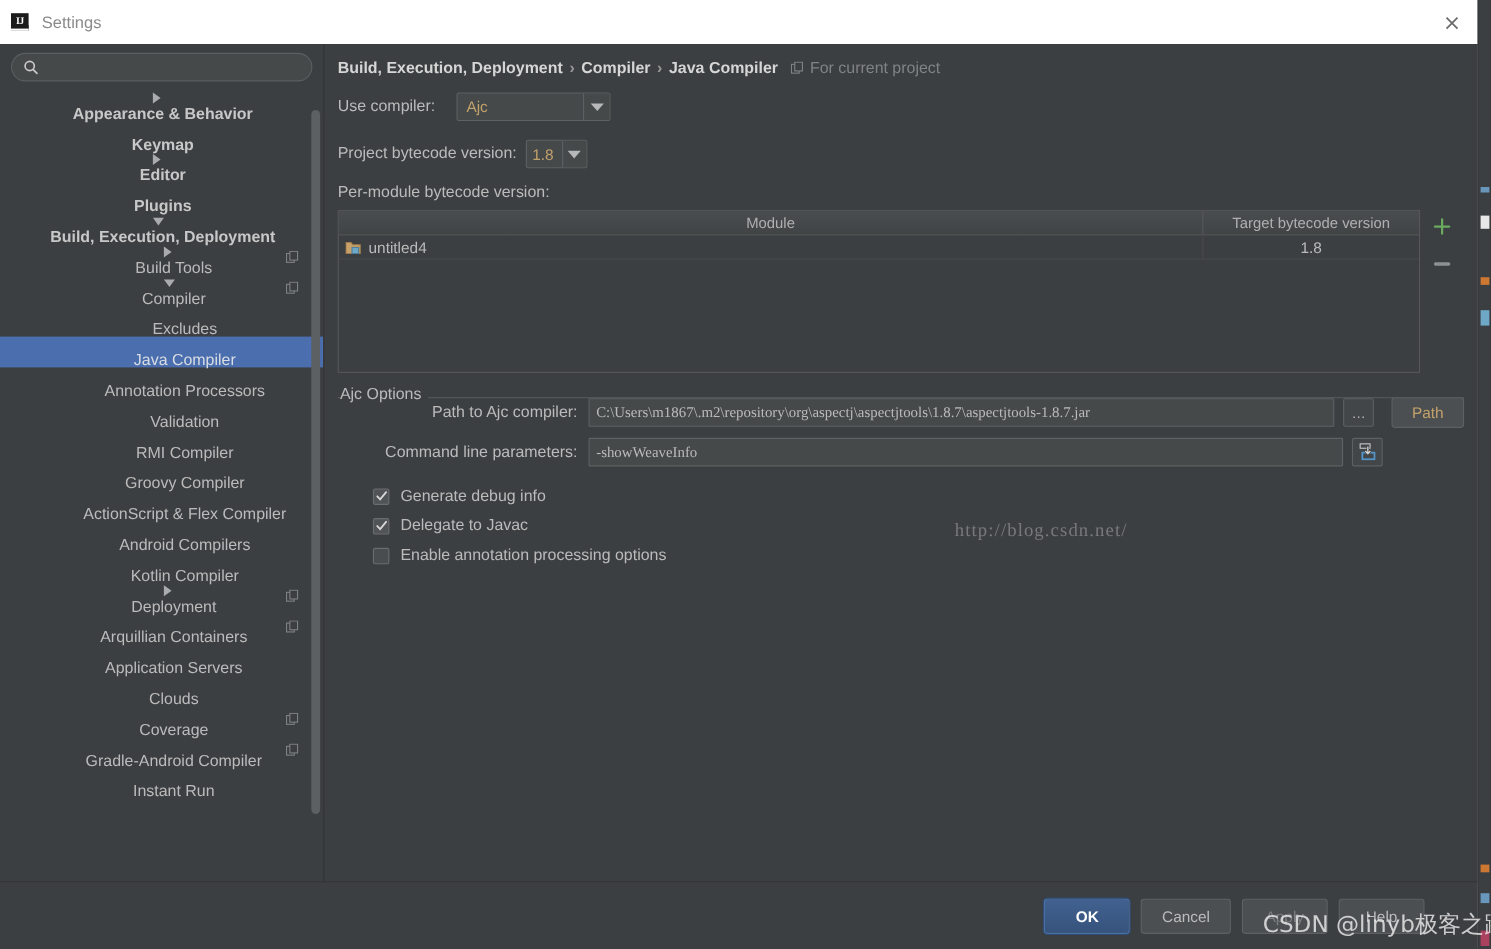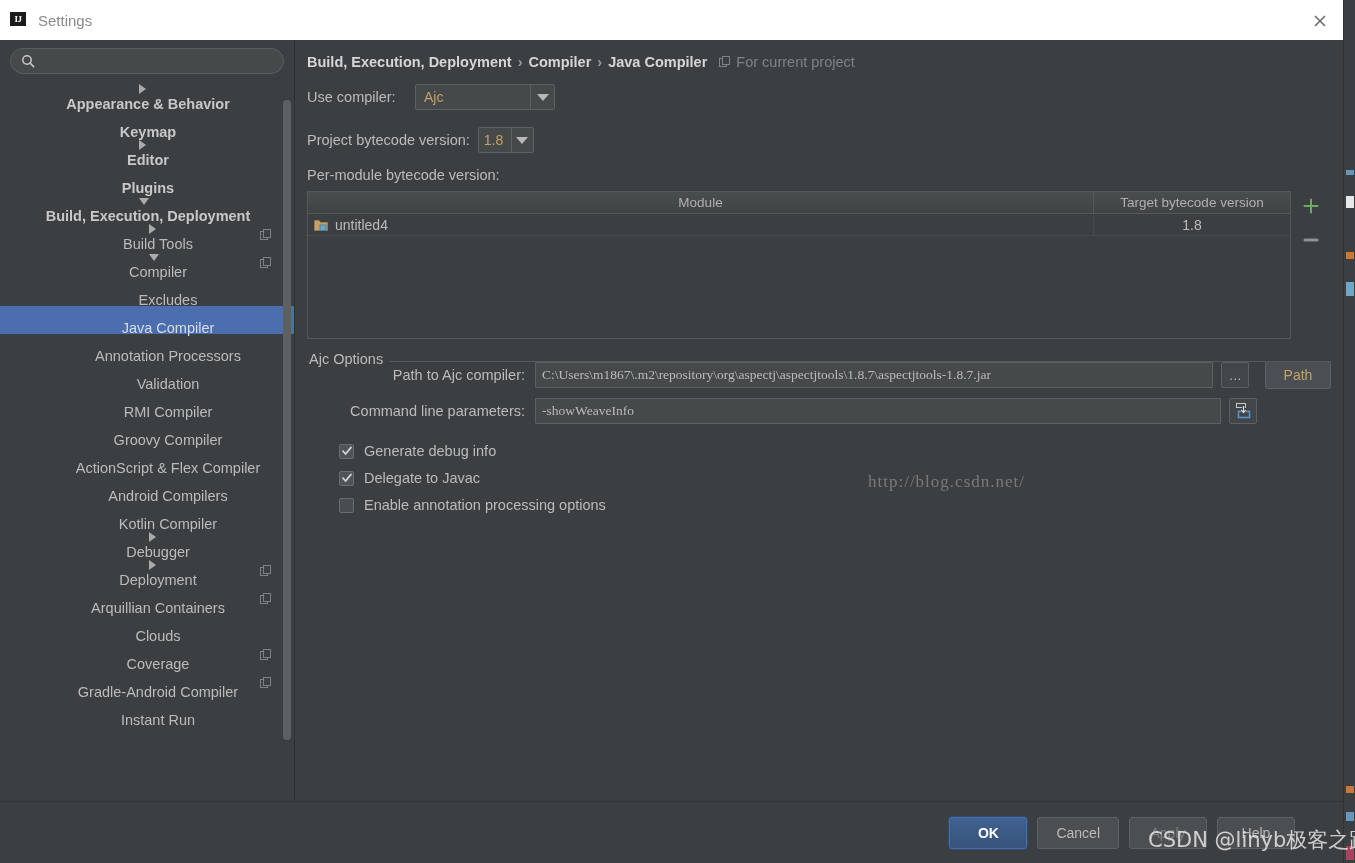--- a/index.html
+++ b/index.html
@@ -567,39 +567,37 @@
               <span>Android Compilers</span>
             </div>
             <div class="tree-item lvl2">
               <span class="arrow spacer"></span>
               <span>Kotlin Compiler</span>
             </div>
             <div class="tree-item lvl1">
               <span class="arrow">
                 <i class="tri-right"></i>
               </span>
-              <span>Debugger</span>
-            </div>
-            <div class="tree-item lvl1">
-              <span class="arrow">
-                <i class="tri-right"></i>
-              </span>
               <span>Deployment</span>
               <span class="copy-ic"><svg width="12" height="12" viewBox="0 0 12 12">
                   <rect x="0.5" y="2.5" width="7" height="8" fill="none" stroke="#8a8d90"></rect>
                   <rect x="3.5" y="0.5" width="7" height="8" fill="#3c3f41" stroke="#8a8d90"></rect>
                 </svg></span>
             </div>
             <div class="tree-item lvl1">
               <span class="arrow spacer"></span>
               <span>Arquillian Containers</span>
               <span class="copy-ic"><svg width="12" height="12" viewBox="0 0 12 12">
                   <rect x="0.5" y="2.5" width="7" height="8" fill="none" stroke="#8a8d90"></rect>
                   <rect x="3.5" y="0.5" width="7" height="8" fill="#3c3f41" stroke="#8a8d90"></rect>
                 </svg></span>
+            </div>
+            <div class="tree-item lvl1">
+              <span class="arrow spacer"></span>
+              <span>Application Servers</span>
             </div>
             <div class="tree-item lvl1">
               <span class="arrow spacer"></span>
               <span>Clouds</span>
             </div>
             <div class="tree-item lvl1">
               <span class="arrow spacer"></span>
               <span>Coverage</span>
               <span class="copy-ic"><svg width="12" height="12" viewBox="0 0 12 12">
                   <rect x="0.5" y="2.5" width="7" height="8" fill="none" stroke="#8a8d90"></rect>

